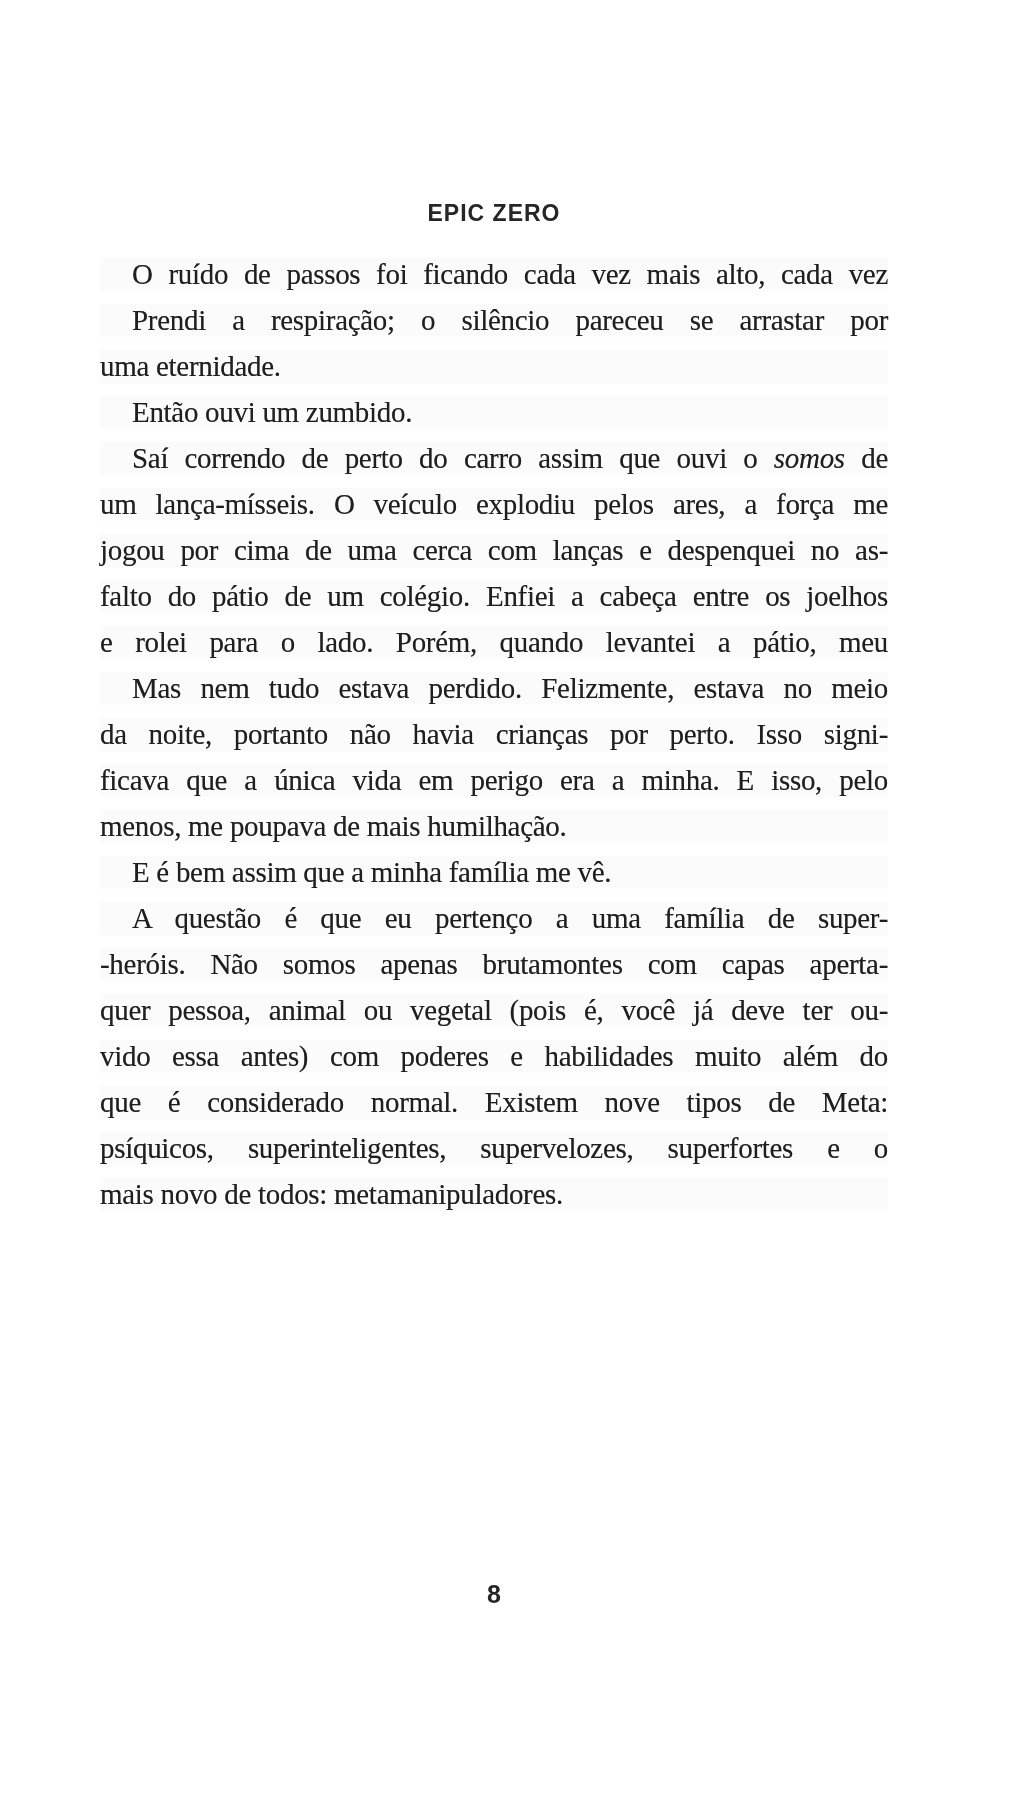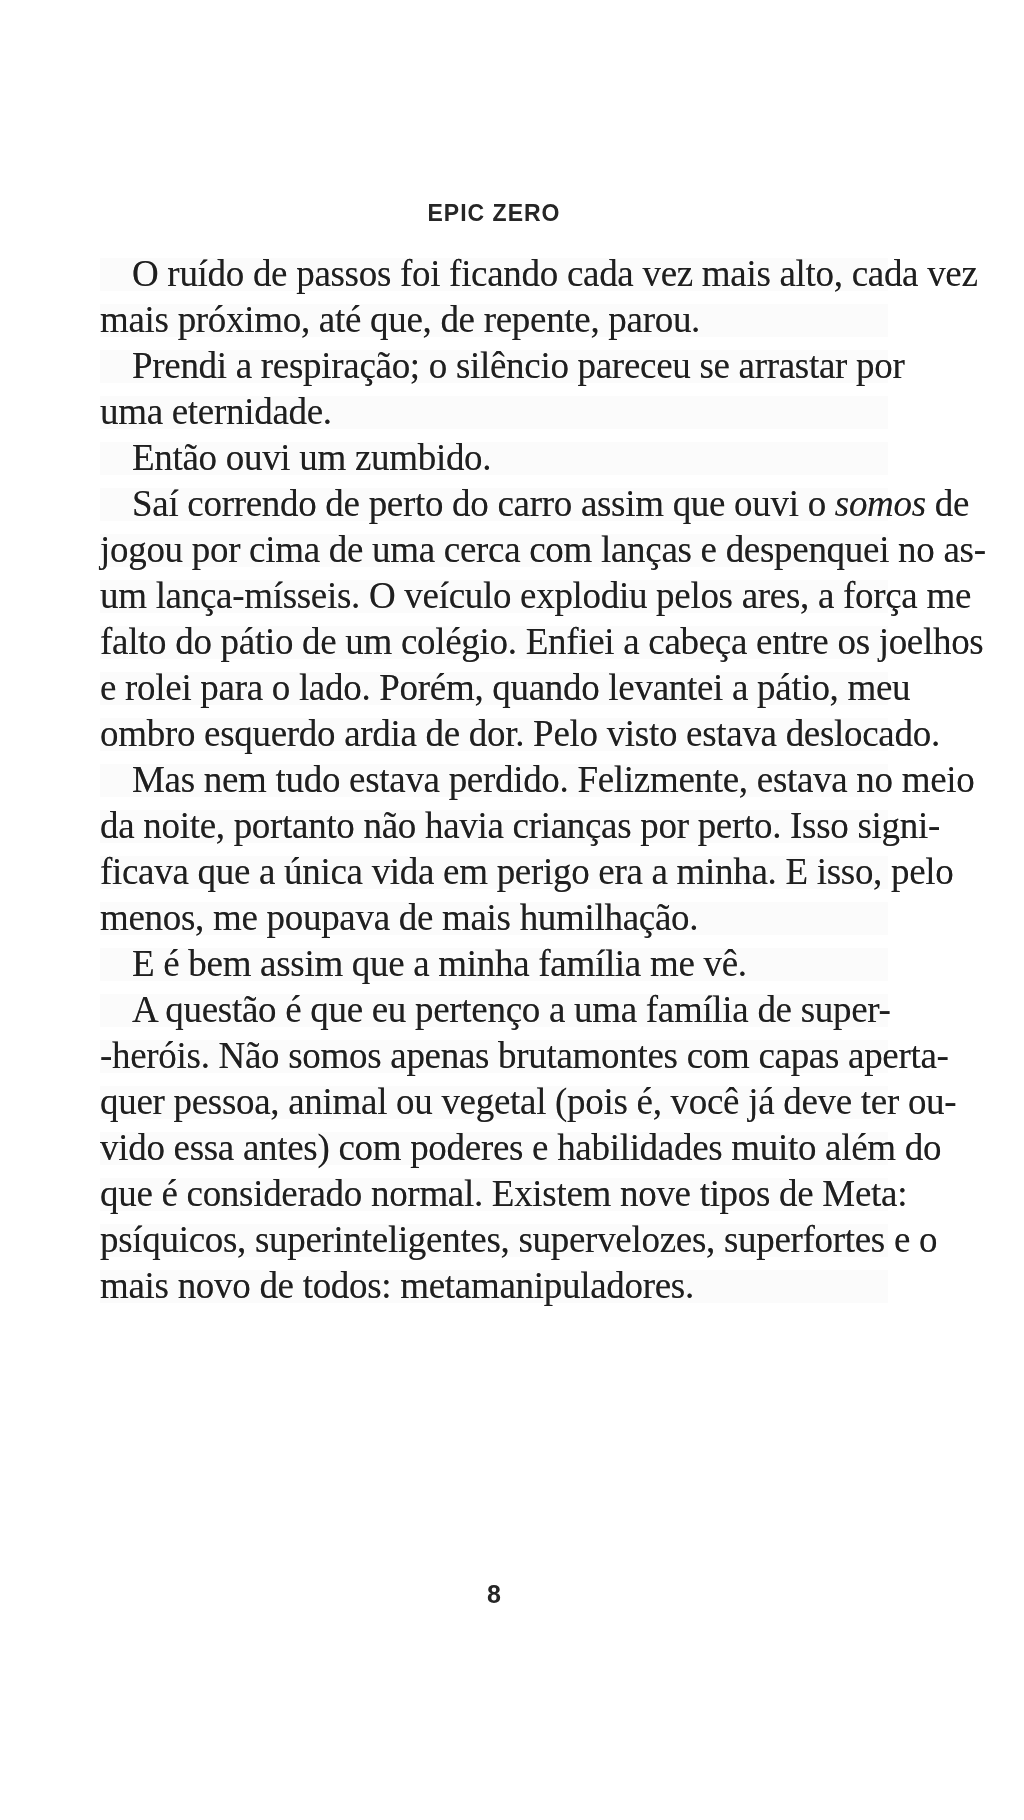--- a/index.html
+++ b/index.html
@@ -29,21 +29,21 @@
     font-size: 23px;
     line-height: 24px;
     letter-spacing: 1px;
     color: #262626;
   }
   .text-block {
     position: absolute;
     left: 100px;
     top: 251px;
     width: 788px;
-    font-size: 37px;
+    font-size: 29px;
     letter-spacing: -0.3px;
     color: #1f1f1f;
     
     background: repeating-linear-gradient(
       to bottom,
       rgba(0,0,0,0.000) 0px,
       rgba(0,0,0,0.000) 7px,
       rgba(0,0,0,0.016) 7px,
       rgba(0,0,0,0.016) 40px,
       rgba(0,0,0,0.000) 40px,
@@ -78,30 +78,28 @@
   }
 </style>
 </head>
 <body>
 
 <div class="page">
   <div class="running-header">EPIC ZERO</div>
 
   <div class="text-block" id="text-block">
       <div class="line first">O ruído de passos foi ficando cada vez mais alto, cada vez</div>
-      <div class="line last">mais próximo, até que, de repente, parou.</div>
       <div class="line first">Prendi a respiração; o silêncio pareceu se arrastar por</div>
       <div class="line last">uma eternidade.</div>
       <div class="line first last">Então ouvi um zumbido.</div>
       <div class="line first">Saí correndo de perto do carro assim que ouvi o <i>somos</i> de</div>
+      <div class="line">um lança-mísseis. O veículo explodiu pelos ares, a força me</div>
       <div class="line">jogou por cima de uma cerca com lanças e despenquei no as-</div>
-      <div class="line">um lança-mísseis. O veículo explodiu pelos ares, a força me</div>
       <div class="line">falto do pátio de um colégio. Enfiei a cabeça entre os joelhos</div>
       <div class="line">e rolei para o lado. Porém, quando levantei a pátio, meu</div>
-      <div class="line last">ombro esquerdo ardia de dor. Pelo visto estava deslocado.</div>
       <div class="line first">Mas nem tudo estava perdido. Felizmente, estava no meio</div>
       <div class="line">da noite, portanto não havia crianças por perto. Isso signi-</div>
       <div class="line">ficava que a única vida em perigo era a minha. E isso, pelo</div>
       <div class="line last">menos, me poupava de mais humilhação.</div>
       <div class="line first last">E é bem assim que a minha família me vê.</div>
       <div class="line first">A questão é que eu pertenço a uma família de super-</div>
       <div class="line">-heróis. Não somos apenas brutamontes com capas aperta-</div>
       <div class="line">quer pessoa, animal ou vegetal (pois é, você já deve ter ou-</div>
       <div class="line">vido essa antes) com poderes e habilidades muito além do</div>
       <div class="line">que é considerado normal. Existem nove tipos de Meta:</div>

